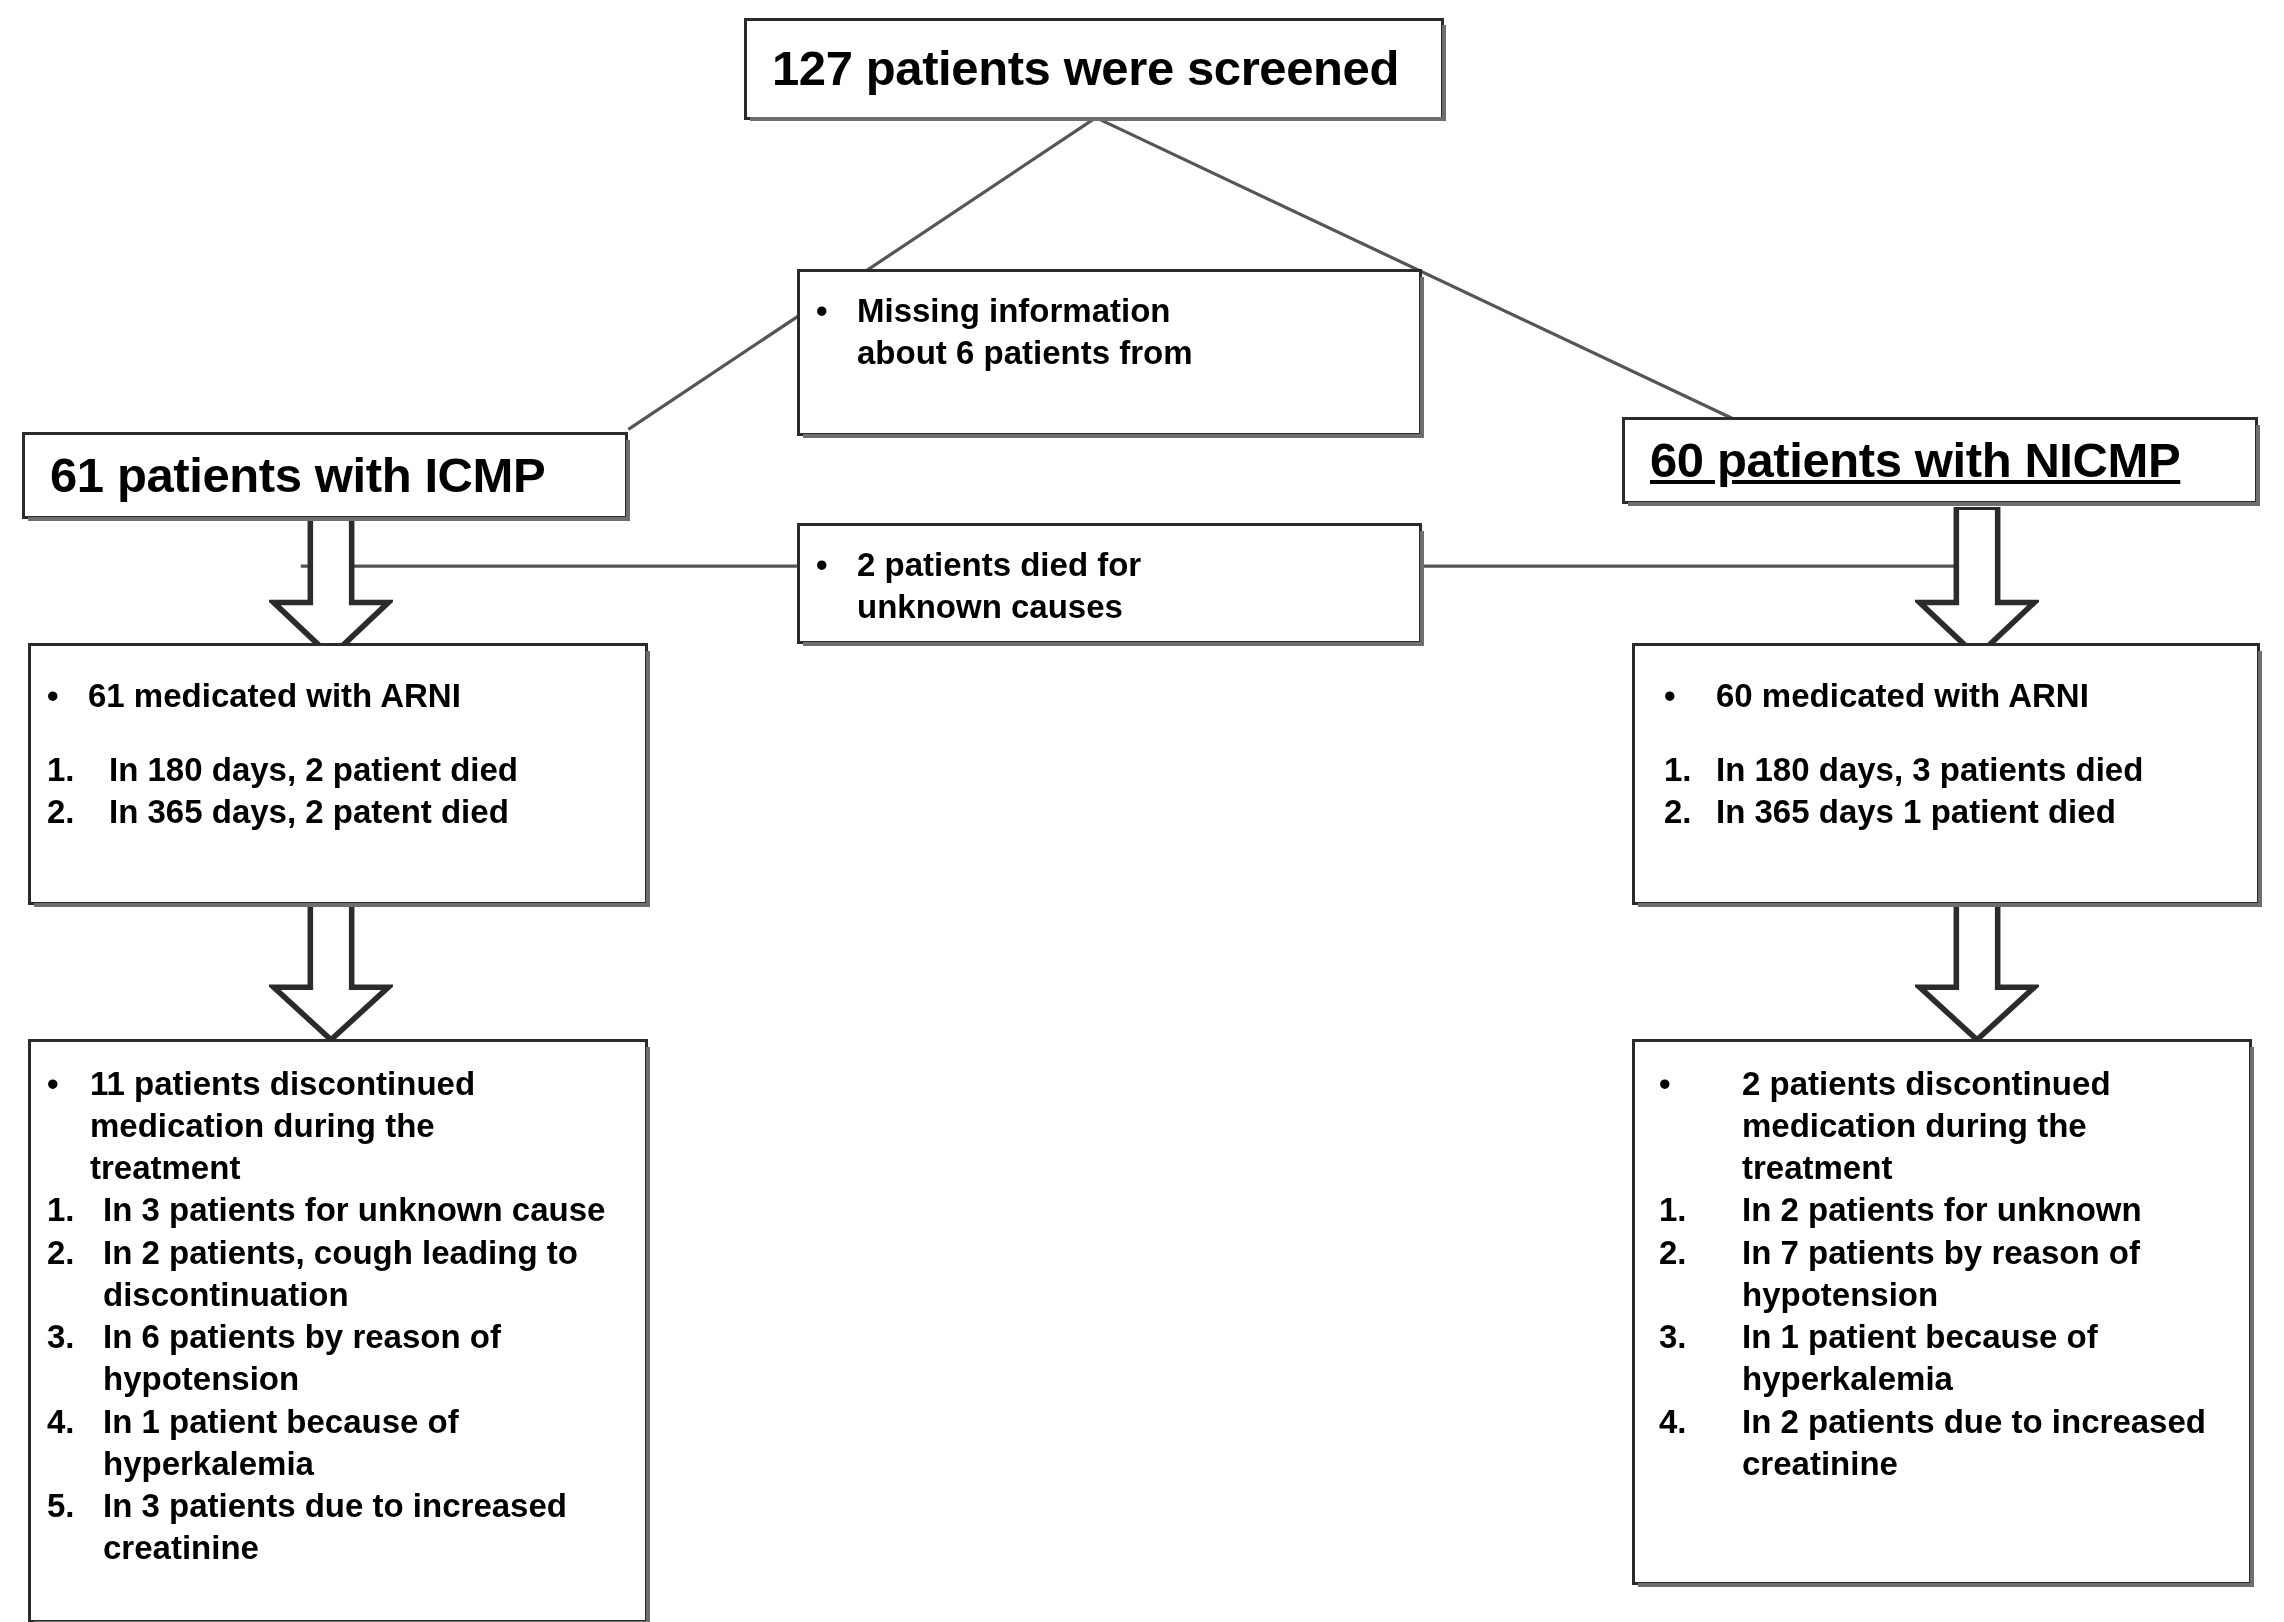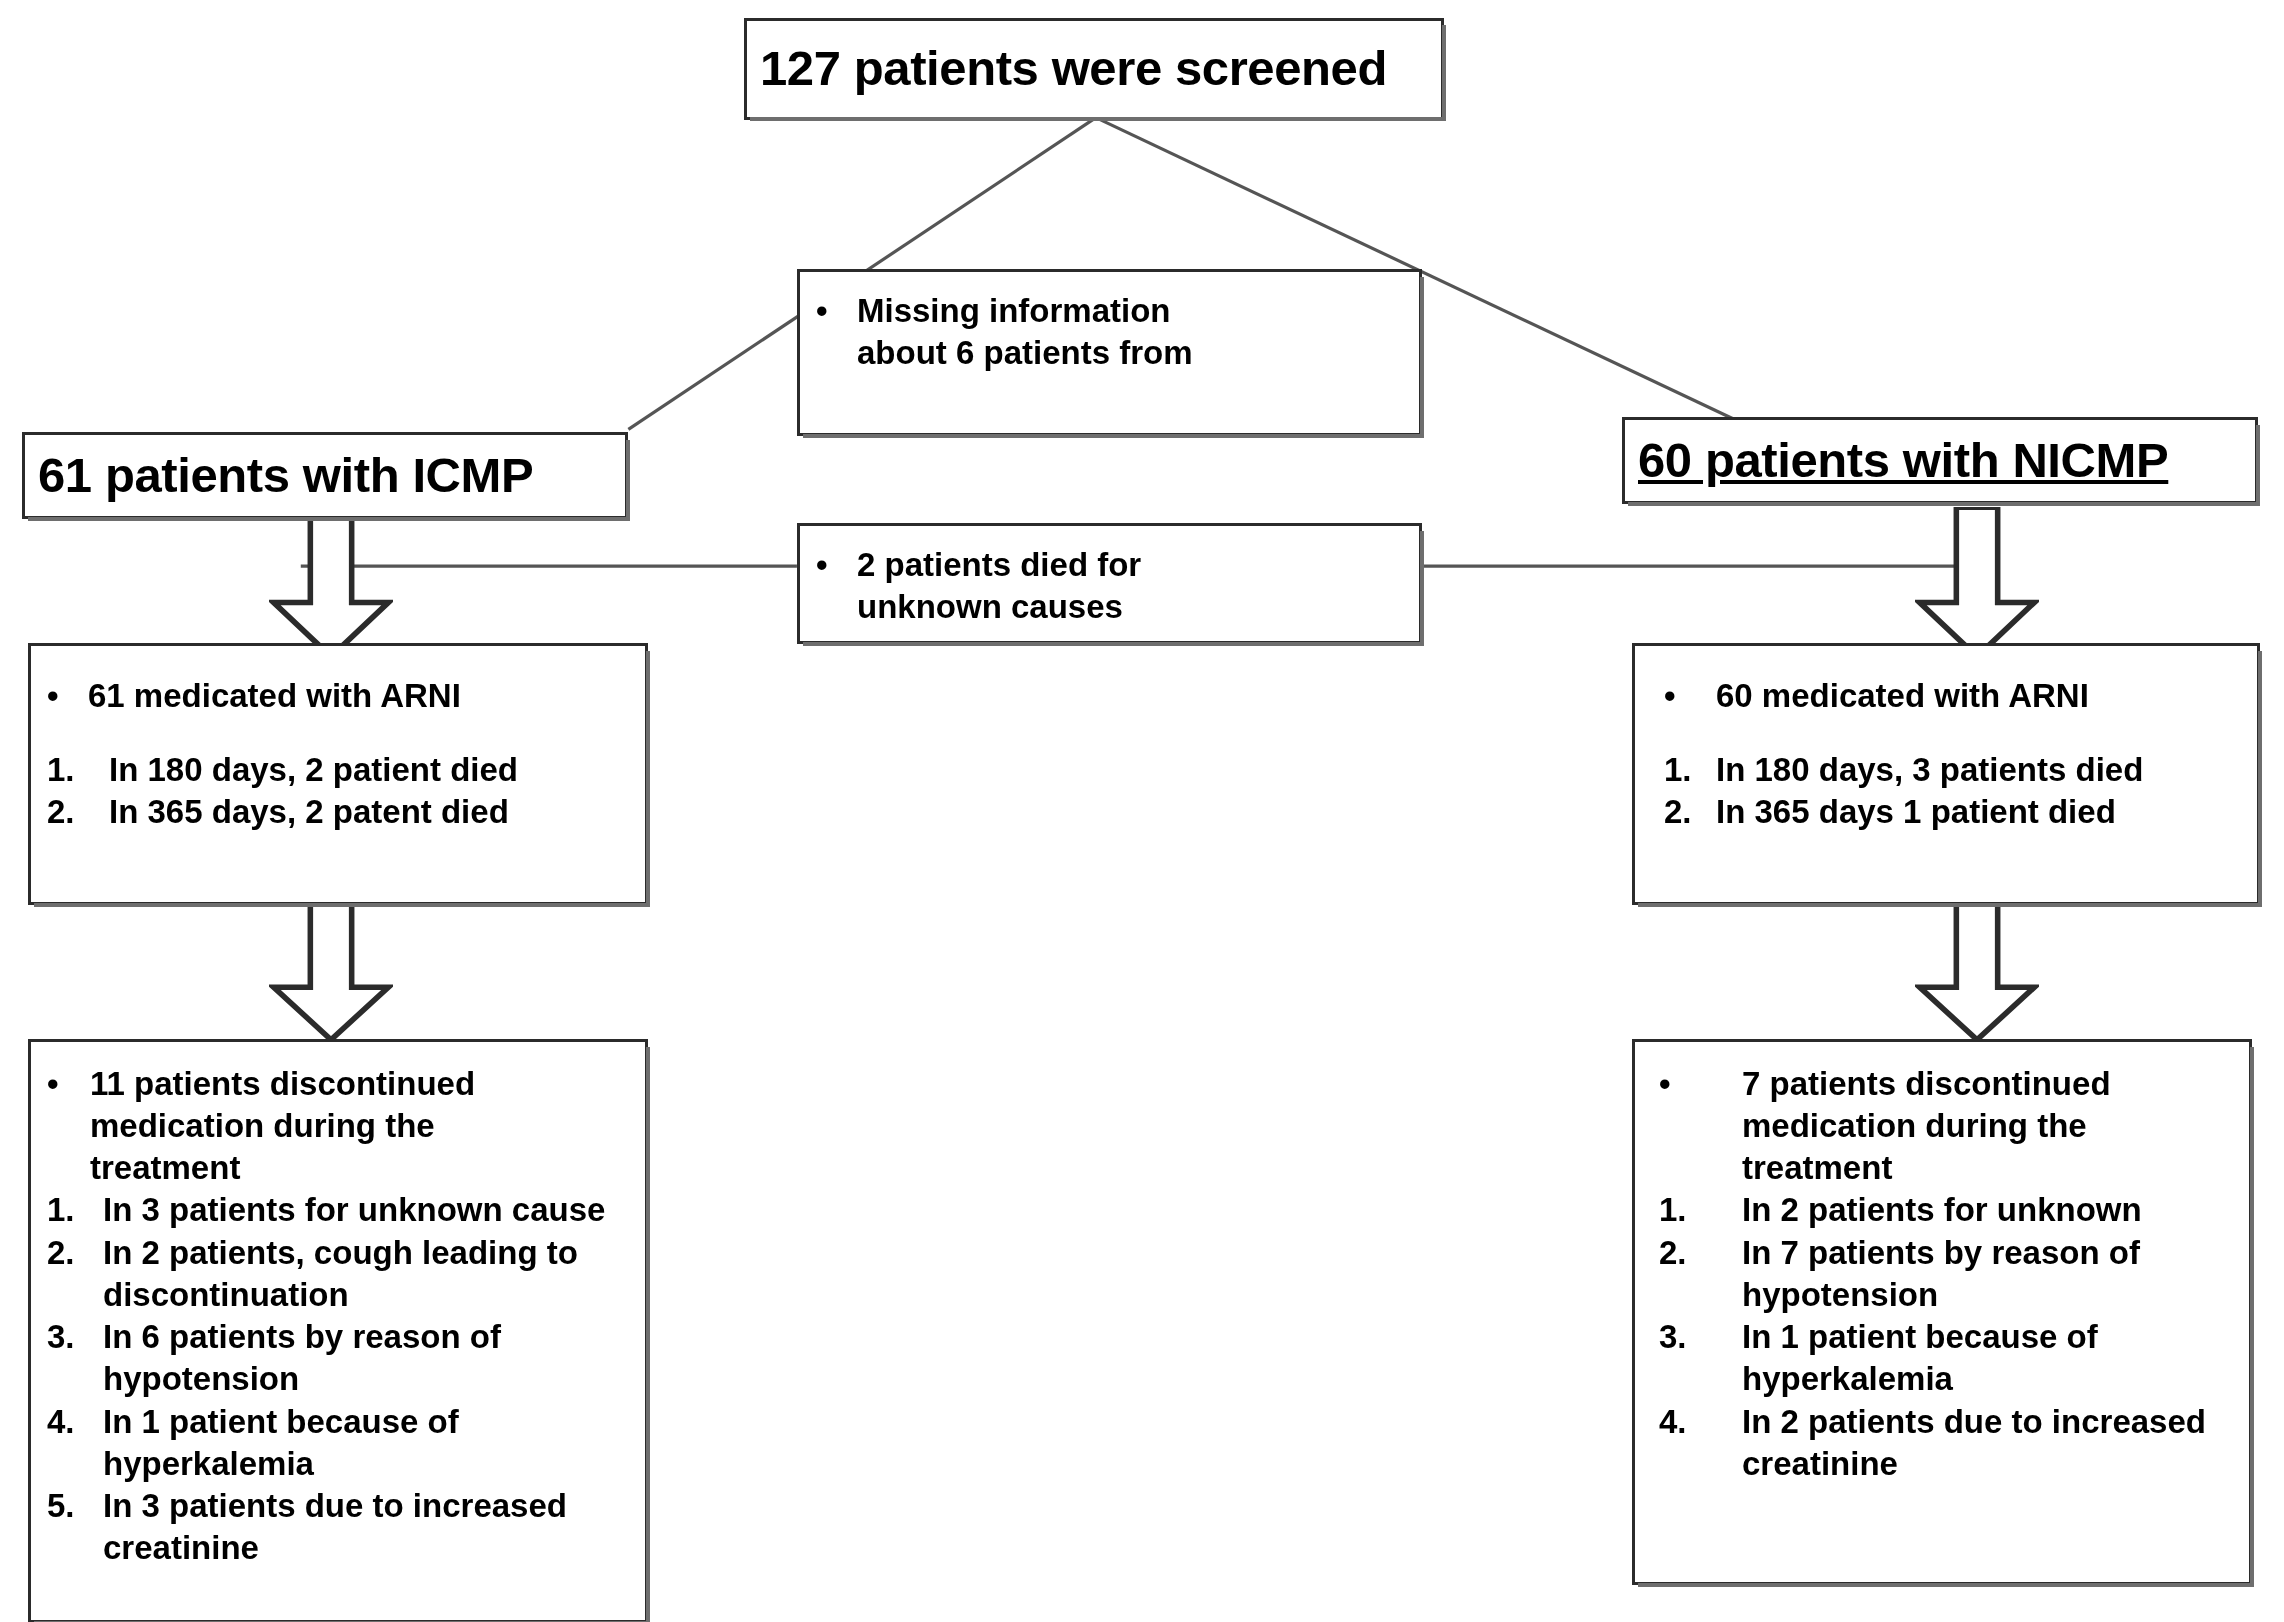--- a/index.html
+++ b/index.html
@@ -50,21 +50,21 @@
     border-right: 4px solid #6e6e6e;
     border-bottom: 4px solid #6e6e6e;
     z-index: -1;
     pointer-events: none;
   }
 
   
   .headline {
     display: flex;
     align-items: center;
-    padding-left: 13px;
+    padding-left: 25px;
   }
   .headline .txt {
     font-size: 49px;
     line-height: 1.05;
     letter-spacing: -0.4px;
     white-space: nowrap;
   }
 
   
   .listbox {
@@ -247,21 +247,21 @@
         <div>In 3 patients due to increased</div>
         <div>creatinine</div>
       </span>
     </div>
   </div>
 
   <div class="node listbox" style="left:1632px; top:1039px; width:620px; height:546px; padding-top:20.7px; padding-left:24px;">
     <div class="row">
       <span class="marker" style="width:83px;">•</span>
       <span class="body">
-        <div>7 patients discontinued</div>
+        <div>2 patients discontinued</div>
         <div>medication during the</div>
         <div>treatment</div>
       </span>
     </div>
 
     <div class="row">
       <span class="marker" style="width:83px;">1.</span>
       <span class="body">
         <div>In 2 patients for unknown</div>
       </span>

